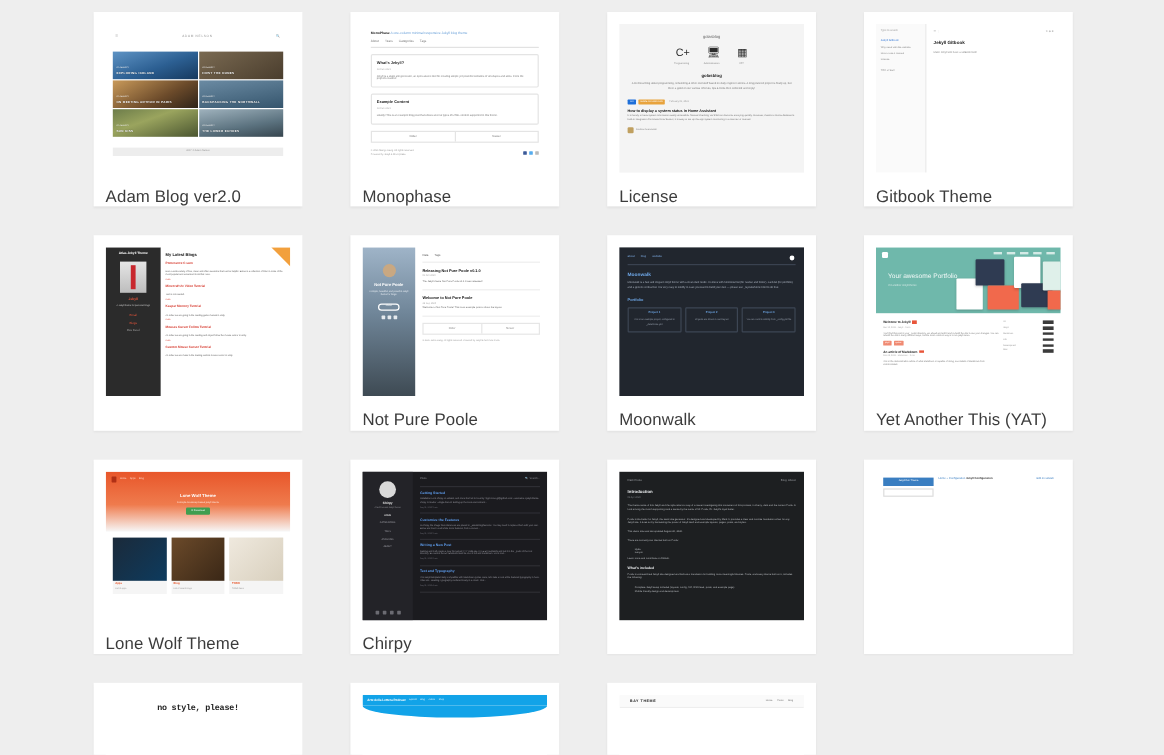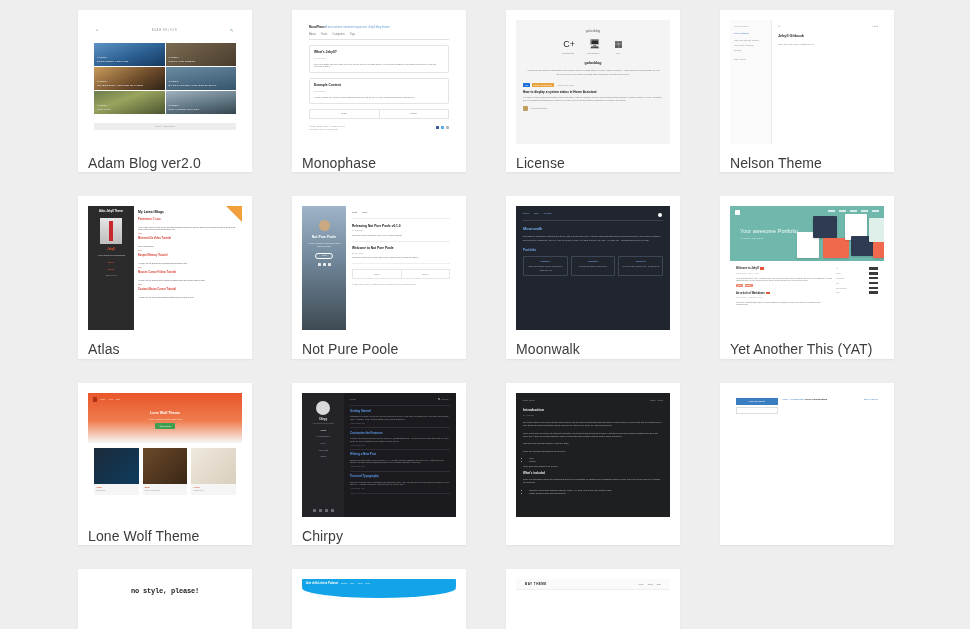--- a/index.html
+++ b/index.html
@@ -396,21 +396,21 @@
           <div class="topbar">
                 <span>☰ ⋮</span>
                 <span>★ ◆ ■</span>
               </div>
           <h3>Jekyll Gitbook</h3>
           <p>Make Jekyll site have a GitBook look!</p>
         </div>
       </div>
     </div>
       </div>
-    <div class="card-title">Nelson Theme</div>
+    <div class="card-title">Gitbook Theme</div>
   </div>
 
   <div class="card">
     <div class="thumb-wrap">
     <div class="thumb">
       <div class="mini atlas">
         <div class="side">
           <div class="nm">Atlas Jekyll Theme</div>
           <div class="ph"></div>
           <div class="j">Jekyll</div>
@@ -448,21 +448,20 @@
           <div>
                 <div class="pt">Custom Mouse Cursor Tutorial</div>
                 <div class="pd">&nbsp;</div>
                 <div class="pp">An index we are make to the making custom mouse cursor in unity.</div>
               </div>
         </div>
         <div class="rib"></div>
       </div>
     </div>
       </div>
-    <div class="card-title">Atlas</div>
   </div>
 
   <div class="card">
     <div class="thumb-wrap">
     <div class="thumb">
       <div class="mini npp">
         <div class="side">
           <div class="av"></div>
           <div class="nm">Not Pure Poole</div>
           <div class="ds">A simple, beautiful, and powerful Jekyll theme for blogs.</div>

